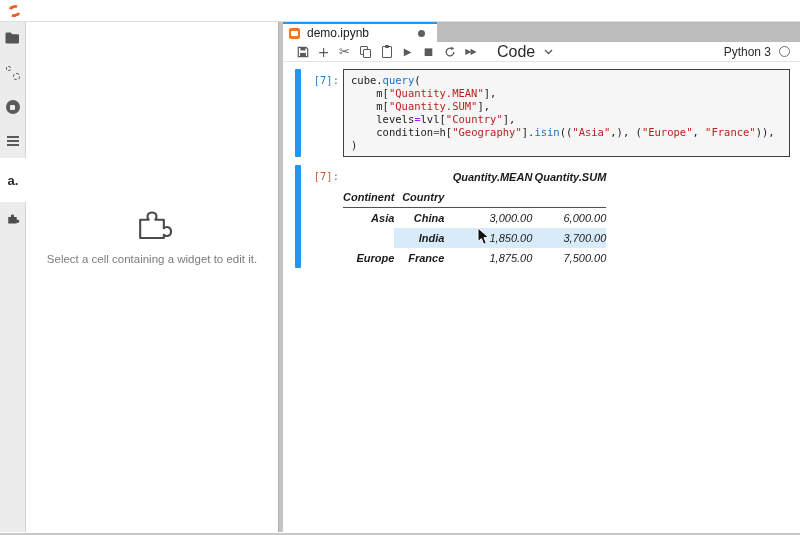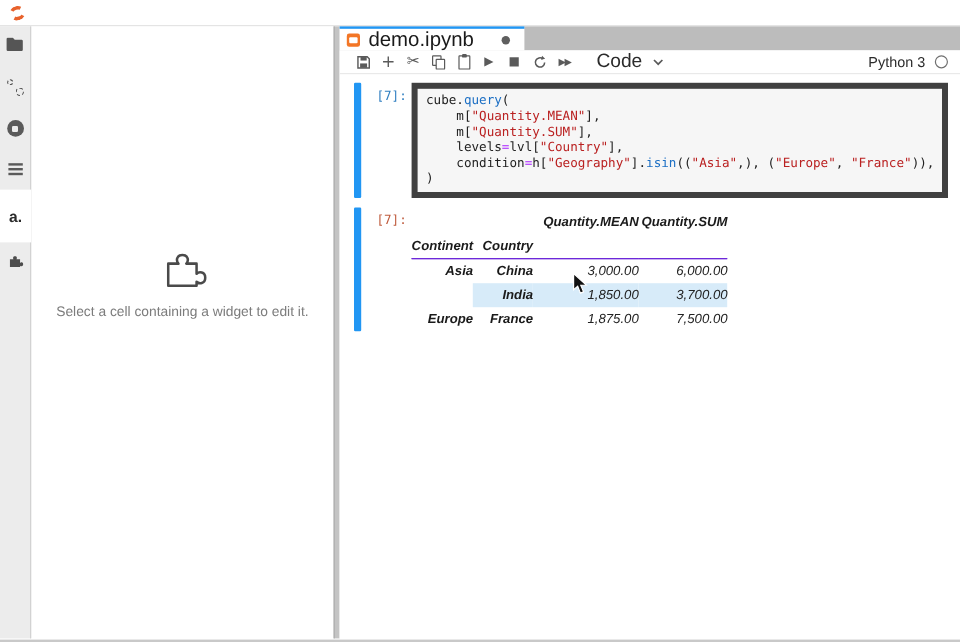--- a/index.html
+++ b/index.html
@@ -32,21 +32,21 @@
 
   .divider { width:5px; background:#c4c4c4; border-left:1px solid #adadad; flex:none; }
 
   .main { flex:1; display:flex; flex-direction:column; min-width:0; }
 
   
   .tabbar { height:20px; background:#bcbcbc; display:flex; flex:none; }
   .doc-tab { width:154px; height:20px; background:#fff; border-top:2px solid #2196f3; display:flex; align-items:center; padding:0 8px 0 6px; }
   .nb-icon { position:relative; width:11px; height:11px; background:#f37626; border-radius:2px; margin-right:7px; flex:none; }
   .nb-icon i { position:absolute; left:2px; top:3px; width:7px; height:5px; background:#fff; border-radius:1px; }
-  .doc-tab-title { font-size:17px; color:#1a1a1a; flex:1; }
+  .doc-tab-title { font-size:12px; color:#1a1a1a; flex:1; }
   .dirty-dot { width:7px; height:7px; border-radius:50%; background:#5f5f5f; margin-right:4px; flex:none; }
 
   
   .toolbar { height:20px; background:#fff; border-bottom:1px solid #e4e4e4; display:flex; align-items:center; padding:0 10px 0 9px; flex:none; }
   .tbtn { width:21px; height:18px; display:flex; align-items:center; justify-content:center; color:#5a5a5a; font-size:11px; cursor:default; }
   .tbtn svg { display:block; }
   .glyph { font-family:"DejaVu Sans",sans-serif; }
   .copy-icon { position:relative; width:11px; height:12px; }
   .copy-icon i { position:absolute; display:block; width:8px; height:9px; border:1.2px solid #5a5a5a; background:#fff; border-radius:1px; }
   .copy-icon i.b { left:0; top:0; }
@@ -60,21 +60,21 @@
 
   
   .content { flex:1; background:#fff; position:relative; overflow:hidden; padding-top:7px; }
   .cell { display:flex; align-items:stretch; }
   .cell + .cell { margin-top:8px; }
   .collapser { width:6px; border-radius:1px; background:#2196f3; margin-left:12px; flex:none; }
   .prompt { width:42px; flex:none; text-align:right; font-family:"DejaVu Sans Mono",monospace; font-size:10.5px; padding:5px 4px 0 0; }
   .prompt.in { color:#307fc1; }
   .prompt.out { color:#bf5b3d; }
   .cell-main { flex:1; margin-right:10px; min-width:0; }
-  .editor { background:#f6f6f6; border:5px solid #404040; padding:4px 7px; font-family:"DejaVu Sans Mono",monospace; font-size:10.5px; line-height:13px; white-space:pre; }
+  .editor { background:#f6f6f6; border:1px solid #404040; padding:4px 7px; font-family:"DejaVu Sans Mono",monospace; font-size:10.5px; line-height:13px; white-space:pre; }
   .tok-p { color:#212121; }
   .tok-f { color:#1c6fc4; }
   .tok-s { color:#ba2121; }
   .tok-o { color:#aa22ff; }
 
   
   table.result { border-collapse:collapse; font-size:11px; margin-top:2px; }
   table.result th, table.result td { padding:4px 0; text-align:right; white-space:nowrap; font-weight:normal;font-style:italic; }
   table.result th { font-weight:bold; color:#1a1a1a; }
   .c1 { width:46px; } .c2 { width:50px; } .c3 { width:88px; } .c4 { width:74px; }

